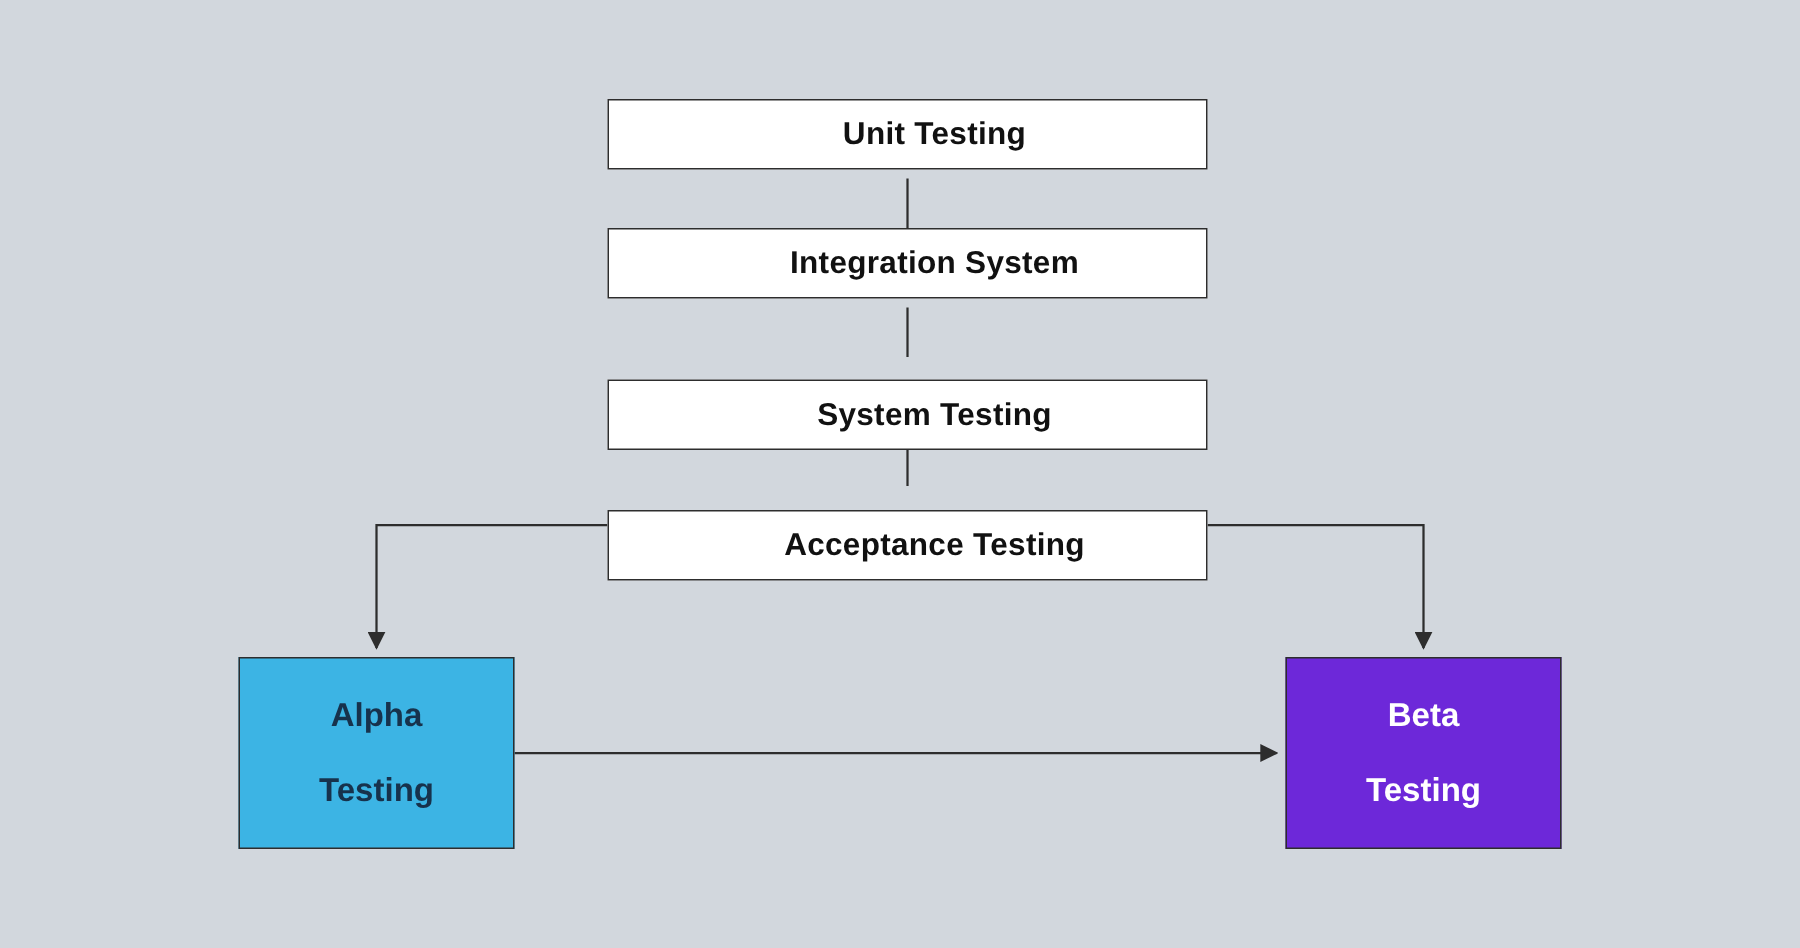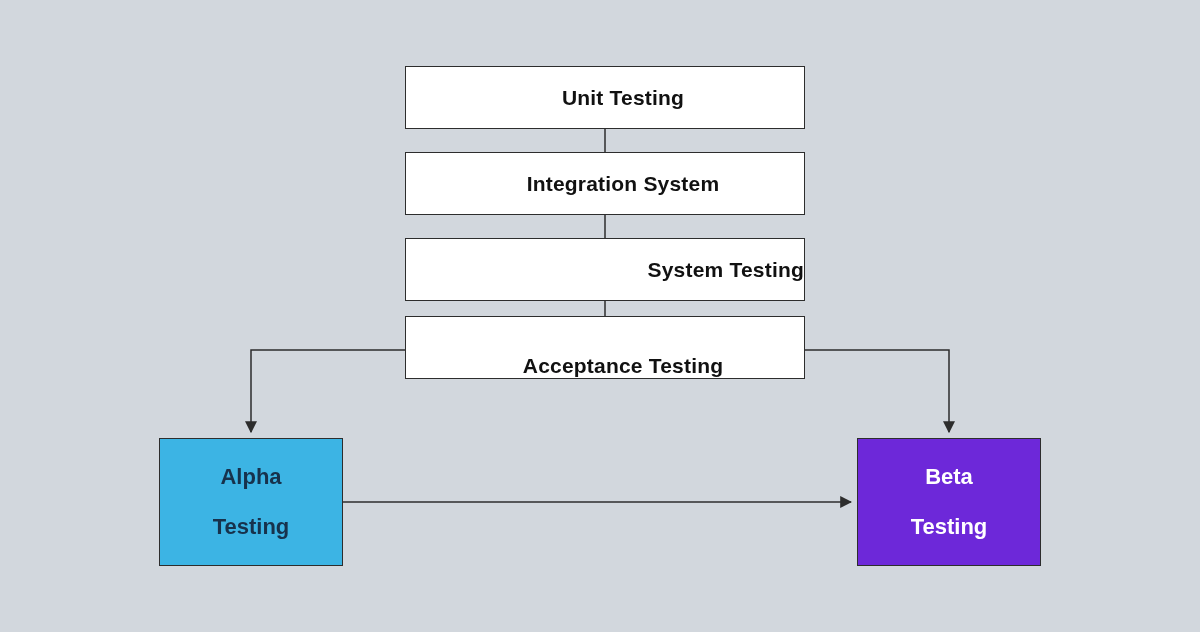--- a/index.html
+++ b/index.html
@@ -25,32 +25,32 @@
     position: absolute;
     display: flex;
     align-items: center;
     justify-content: center;
     font-weight: bold;
     text-align: center;
   }
   .node-white {
     left: 405px;
     width: 400px;
-    height: 63px;
+    height: 47px;
     background: #ffffff;
     border: 1px solid #2d2d2d;
     font-size: 21px;
     color: #111111;
     letter-spacing: 0.2px;
     padding-left: 36px;
   }
   #node-unit        { top: 66px; }
   #node-integration { top: 152px; }
-  #node-system      { top: 238px; justify-content: flex-end; }
-  #node-acceptance  { top: 316px; align-items: flex-end; }
+  #node-system      { top: 253px; }
+  #node-acceptance  { top: 340px; }
   .node-big {
     top: 438px;
     width: 184px;
     height: 128px;
     flex-direction: column;
     justify-content: center;
     font-size: 22px;
     border: 1px solid #2d2d2d;
     gap: 28px;
   }

